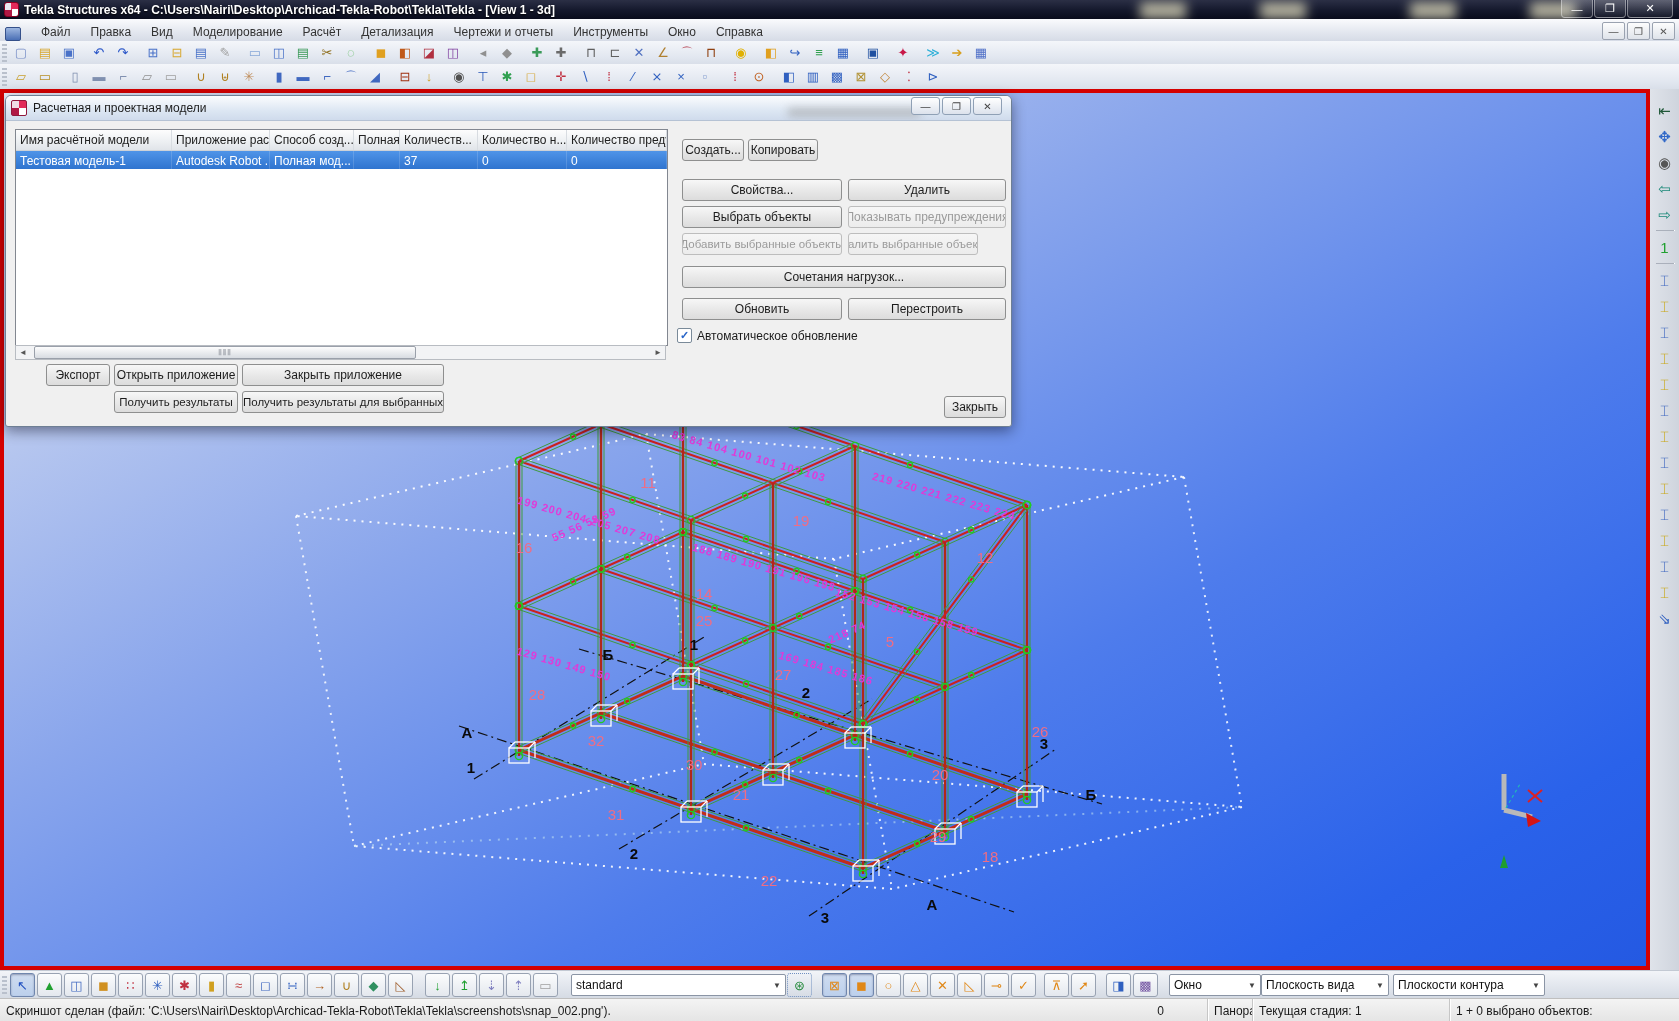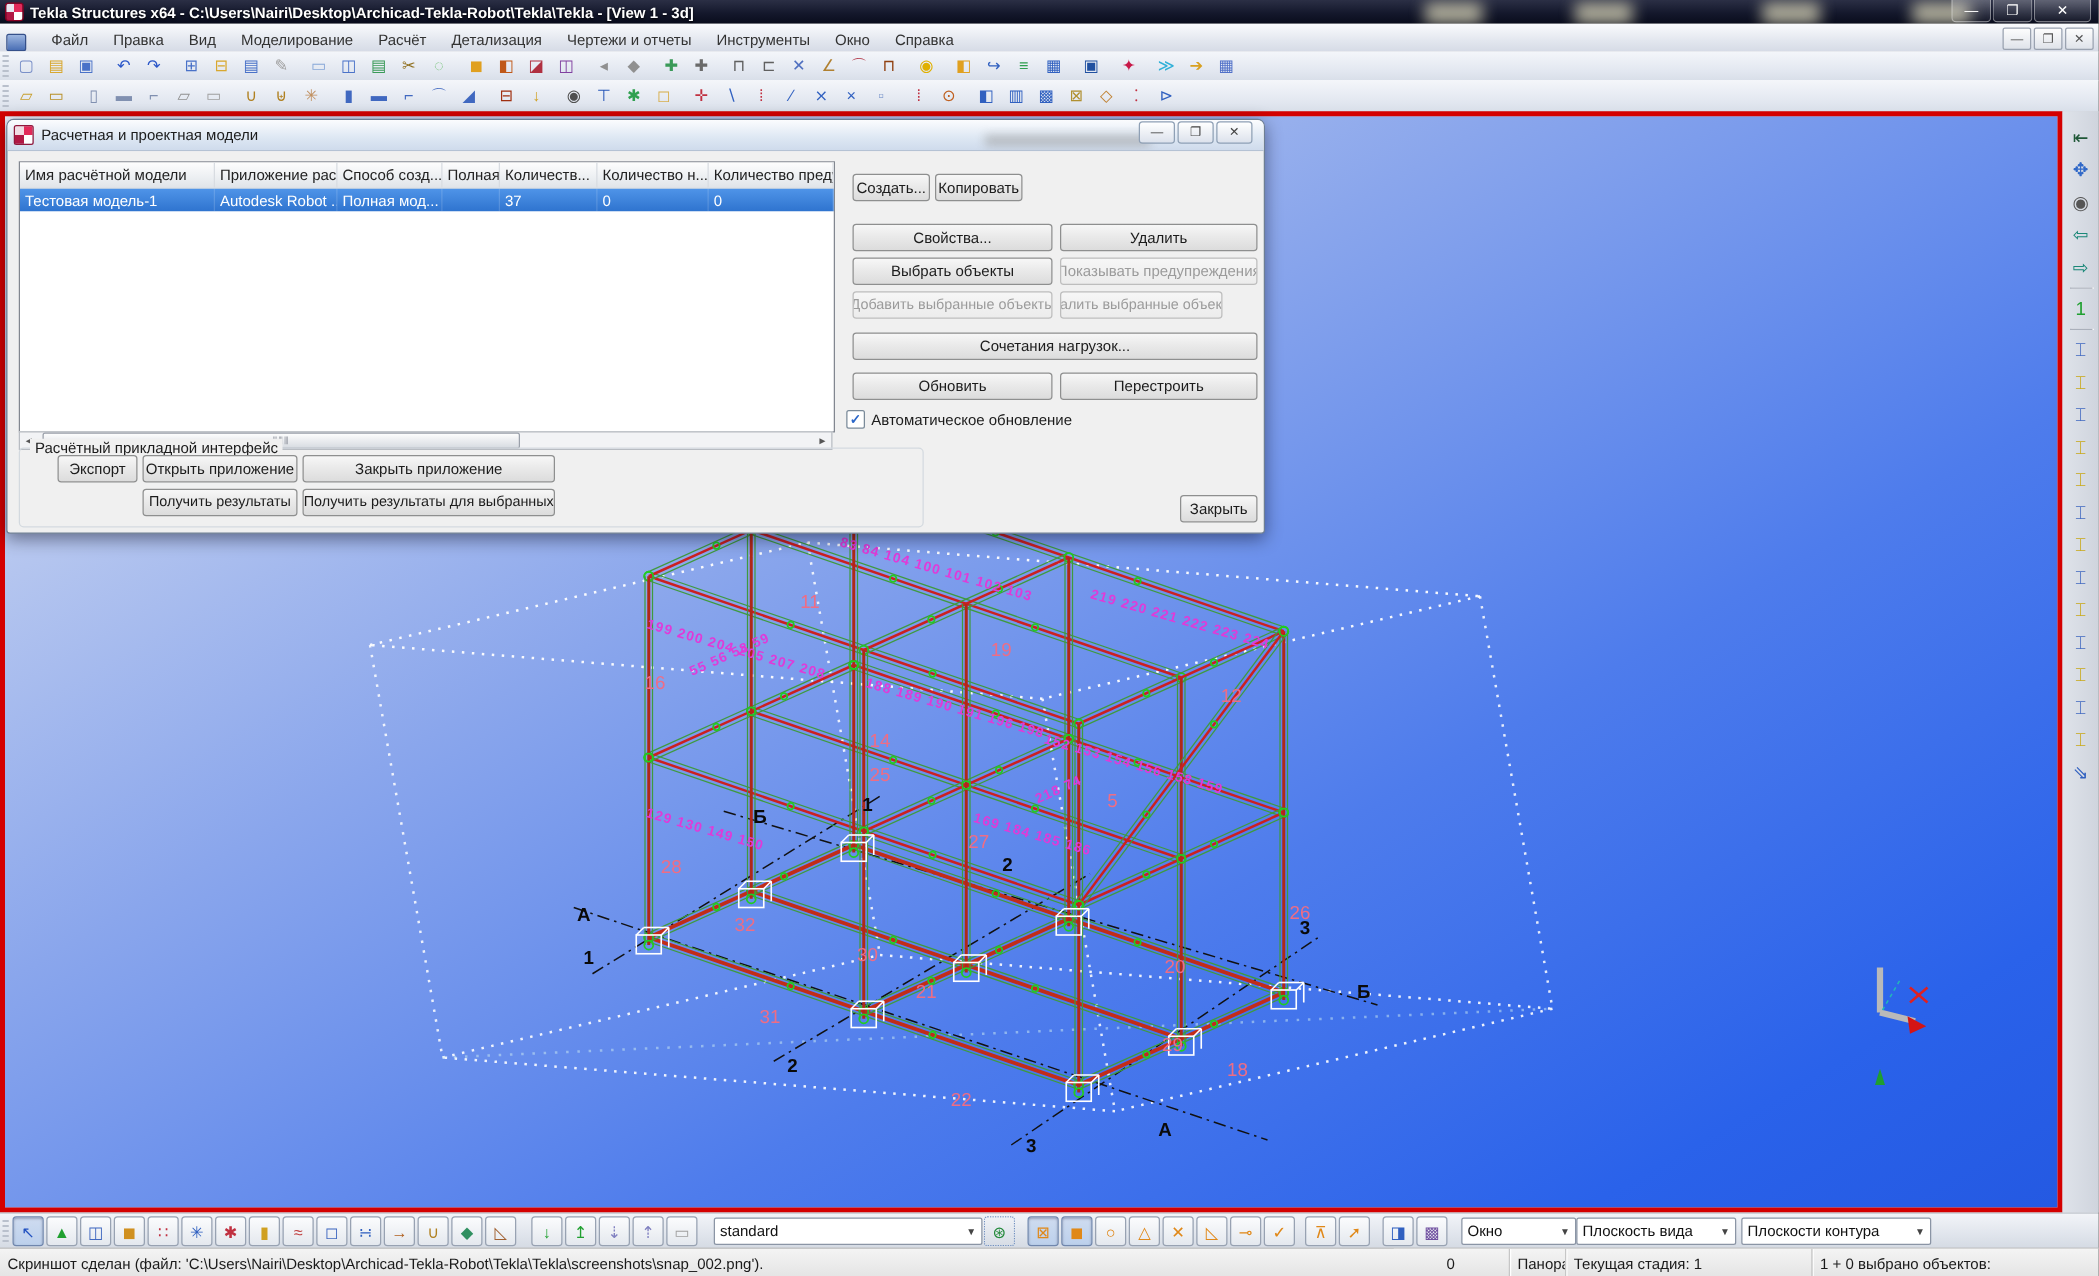--- a/index.html
+++ b/index.html
@@ -517,23 +517,20 @@
       <div class="btn dis" style="left:676px;top:137px;width:160px;height:22px;font-size:11.5px">Добавить выбранные объекты</div>
       <div class="btn dis" style="left:842px;top:137px;width:130px;height:22px;font-size:11.5px">Удалить выбранные объекты</div>
       <div class="btn" style="left:676px;top:170px;width:324px;height:22px">Сочетания нагрузок...</div>
       <div class="btn" style="left:676px;top:202px;width:160px;height:22px">Обновить</div>
       <div class="btn" style="left:842px;top:202px;width:158px;height:22px">Перестроить</div>
       <div class="chk" style="left:671px;top:232px">
         <span class="chkbox">✓</span>
         <span>Автоматическое обновление</span>
       </div>
 
-      <div class="groupbox" style="left:9px;top:262px;width:722px;height:62px">
-        <span class="grouplabel">Расчётный прикладной интерфейс</span>
-      </div>
       <div class="btn" style="left:40px;top:268px;width:64px;height:22px">Экспорт</div>
       <div class="btn" style="left:108px;top:268px;width:124px;height:22px">Открыть приложение</div>
       <div class="btn" style="left:236px;top:268px;width:202px;height:22px">Закрыть приложение</div>
       <div class="btn" style="left:108px;top:295px;width:124px;height:22px;font-size:11.5px">Получить результаты</div>
       <div class="btn" style="left:236px;top:295px;width:202px;height:22px;font-size:11.5px">Получить результаты для выбранных</div>
 
       <div class="btn" style="left:938px;top:300px;width:62px;height:22px">Закрыть</div>
     </div>
   </div>
 

